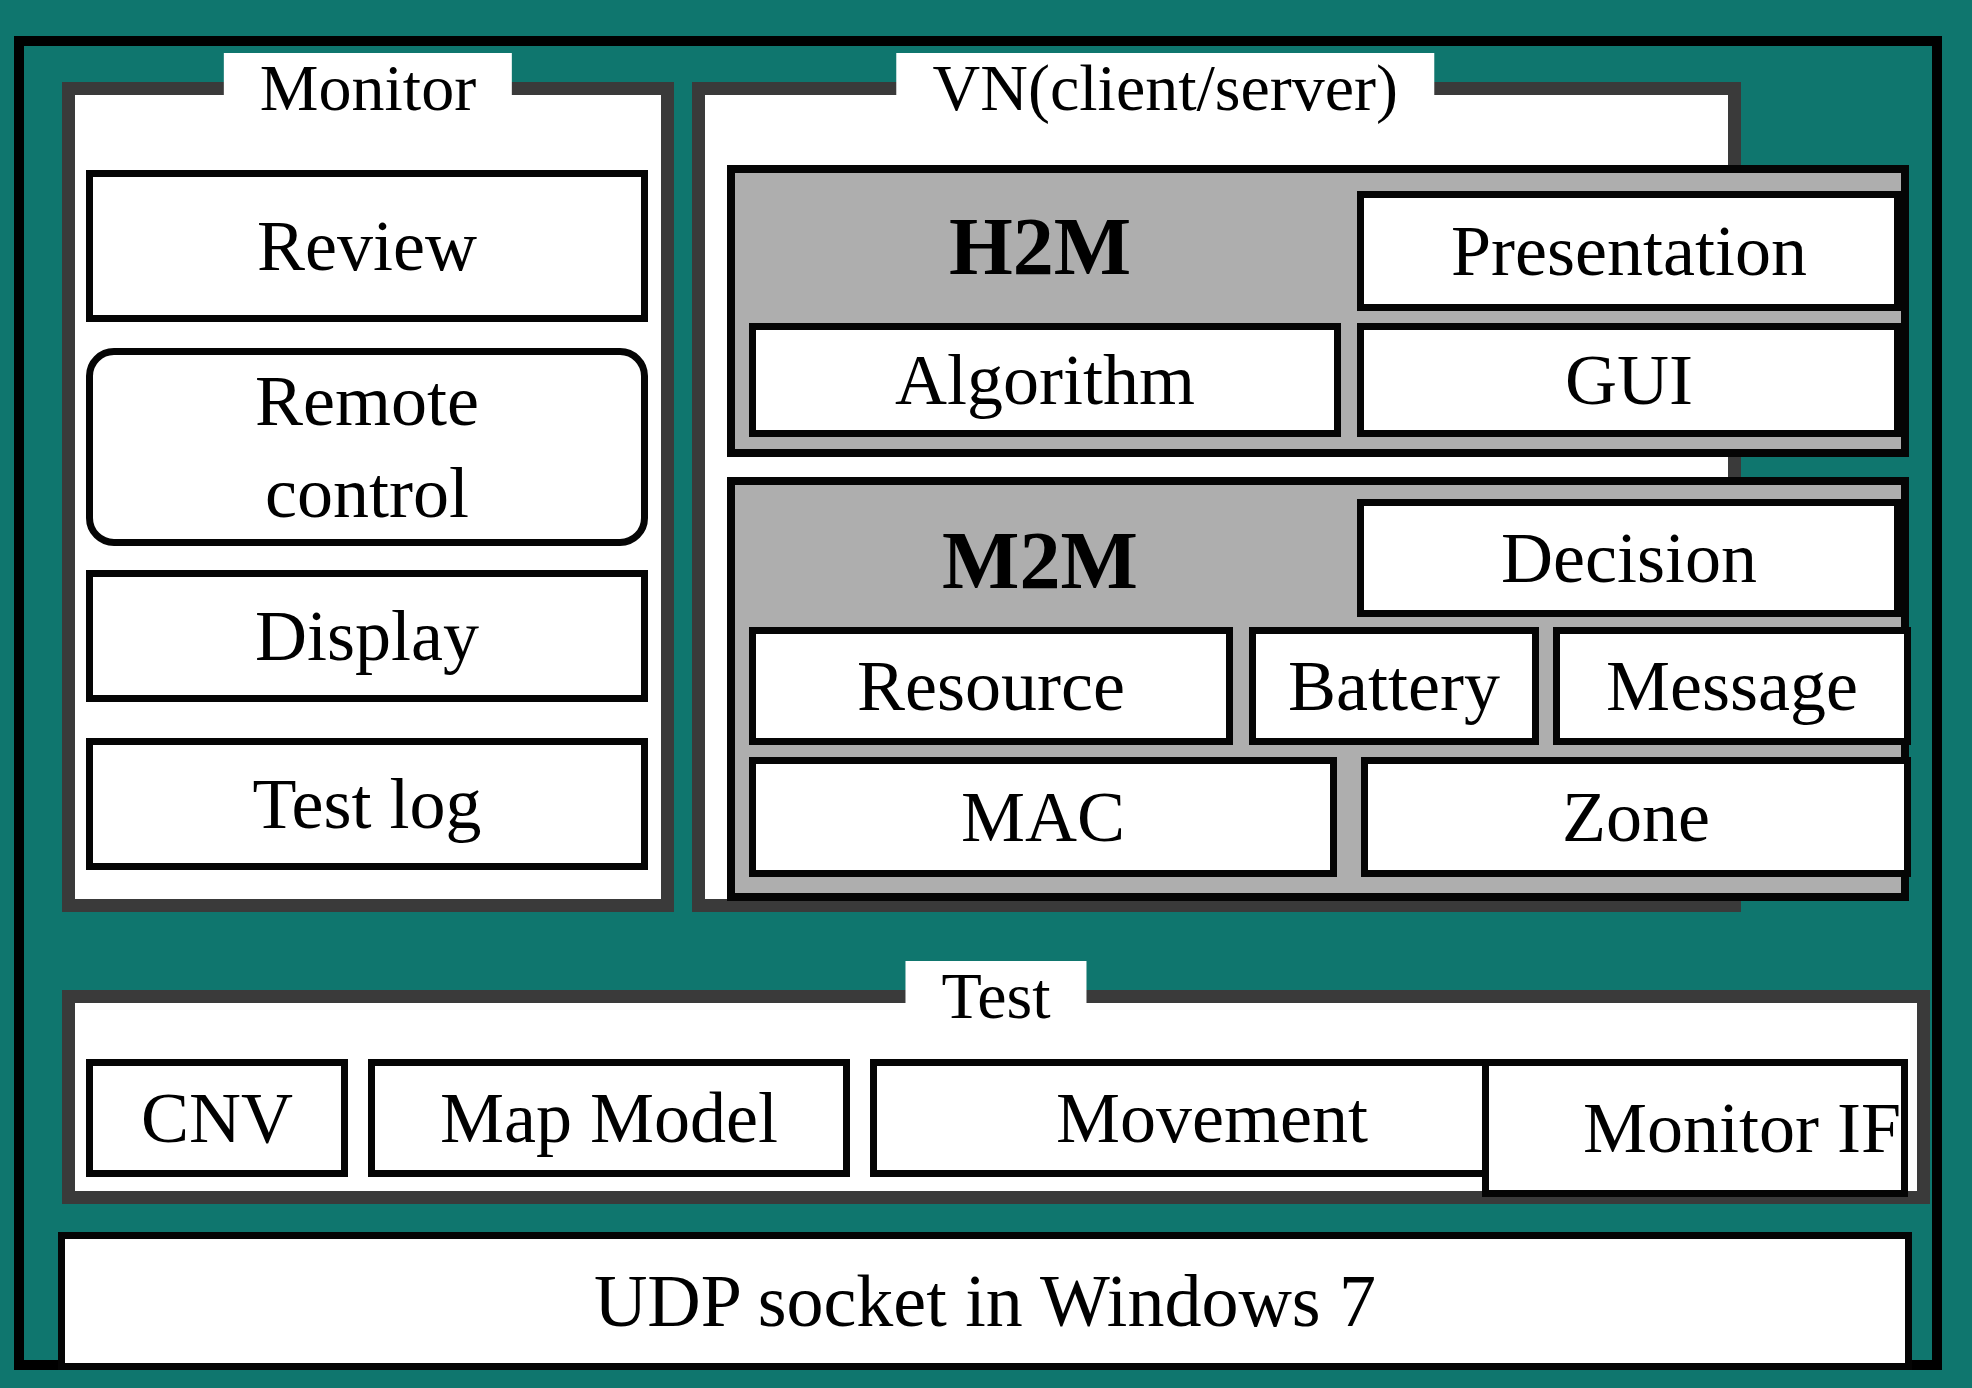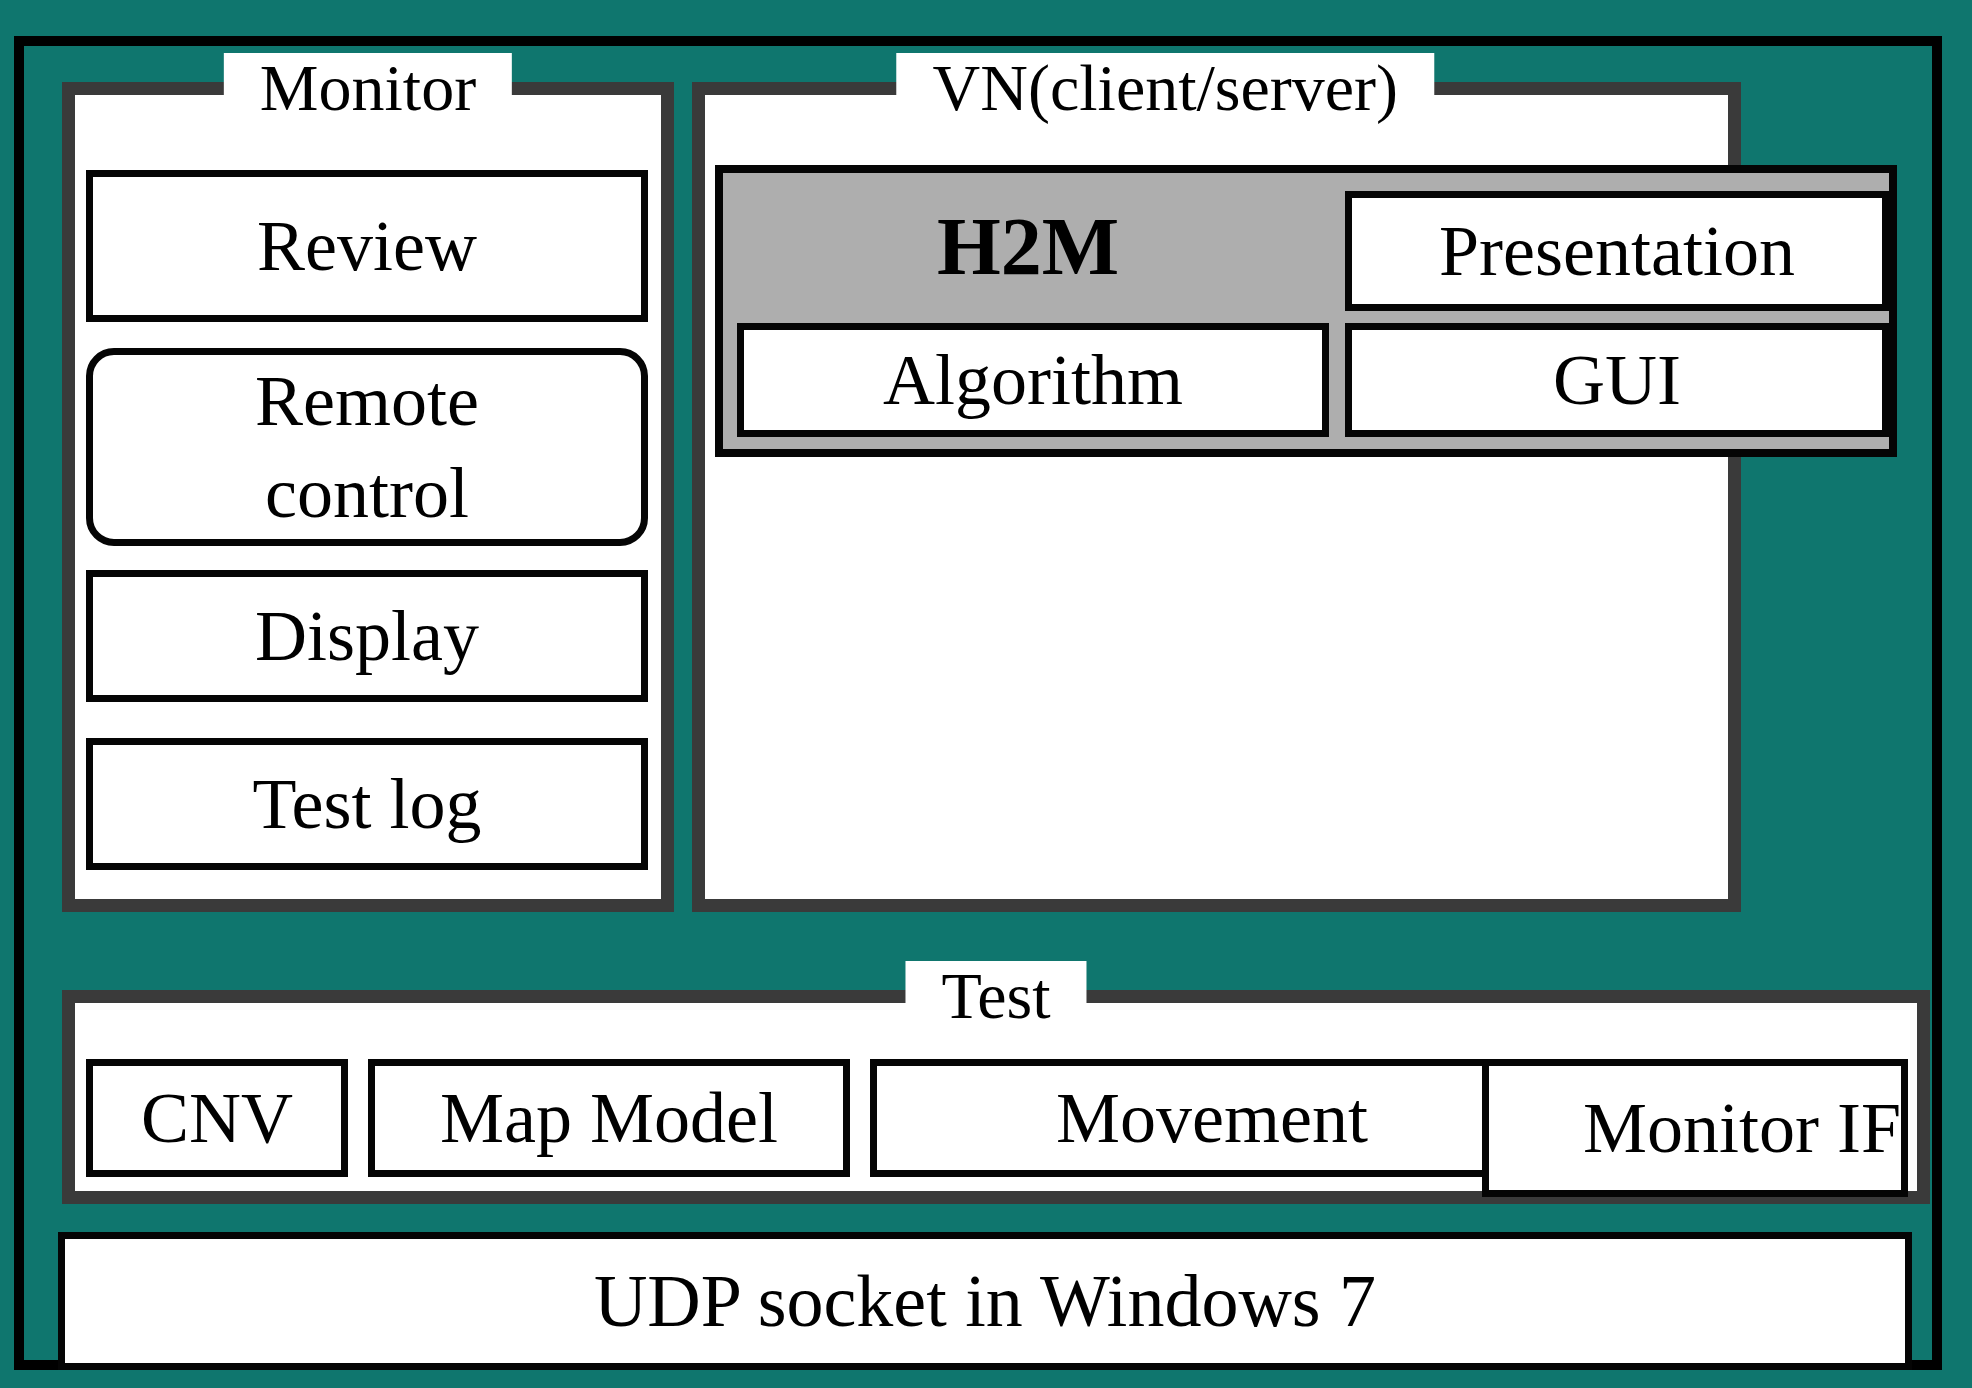--- a/index.html
+++ b/index.html
@@ -55,20 +55,21 @@
     font-size: 72px;
     line-height: 1.28;
   }
 
   
   .panel {
     position: absolute;
     box-sizing: border-box;
     background: #aeaeae;
     border: 8px solid #050505;
+    margin-left: 12px;
   }
   .panel-h2m { left: 10px; top: 70px;  width: 1182px; height: 292px; }
   .panel-m2m { left: 10px; top: 382px; width: 1182px; height: 424px; }
 
   .panel-title {
     position: absolute;
     display: flex;
     align-items: center;
     justify-content: center;
     font-weight: bold;
@@ -141,20 +142,41 @@
         <span>Presentation</span>
       </div>
       <div class="box box-algorithm">
         <span>Algorithm</span>
       </div>
       <div class="box box-gui">
         <span>GUI</span>
       </div>
     </div>
 
+    <div class="panel panel-m2m">
+      <div class="panel-title m2m-title">M2M</div>
+      <div class="box box-decision">
+        <span>Decision</span>
+      </div>
+      <div class="box box-resource">
+        <span>Resource</span>
+      </div>
+      <div class="box box-battery">
+        <span>Battery</span>
+      </div>
+      <div class="box box-message">
+        <span>Message</span>
+      </div>
+      <div class="box box-mac">
+        <span>MAC</span>
+      </div>
+      <div class="box box-zone">
+        <span>Zone</span>
+      </div>
+    </div>
   </div>
 
   <div class="abs group group-base">
     <span class="legend legend-center">Test</span>
     <div class="box box-cnv">
       <span>CNV</span>
     </div>
     <div class="box box-mapmodel">
       <span>Map Model</span>
     </div>

